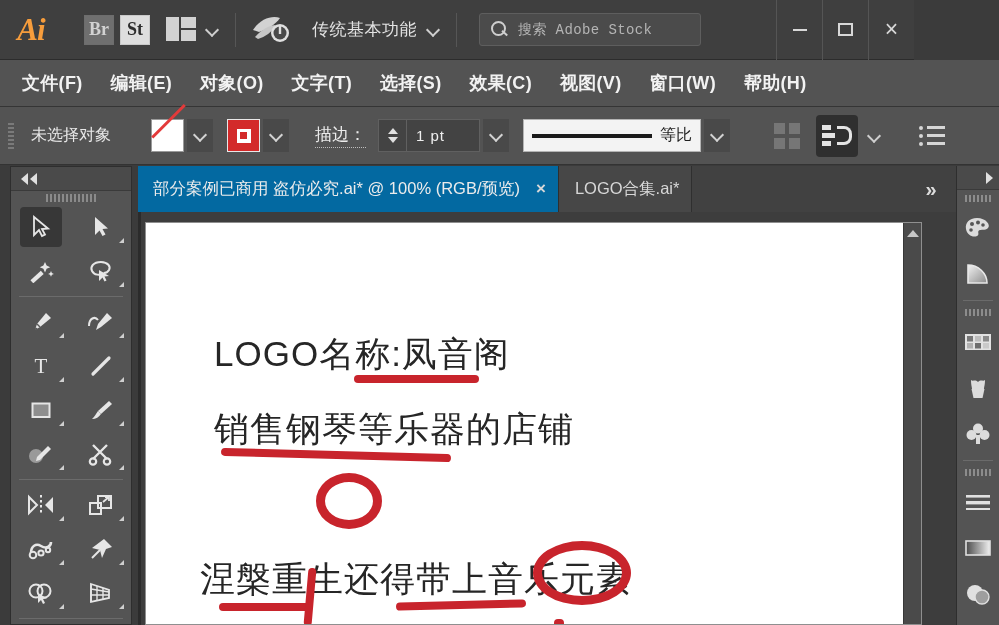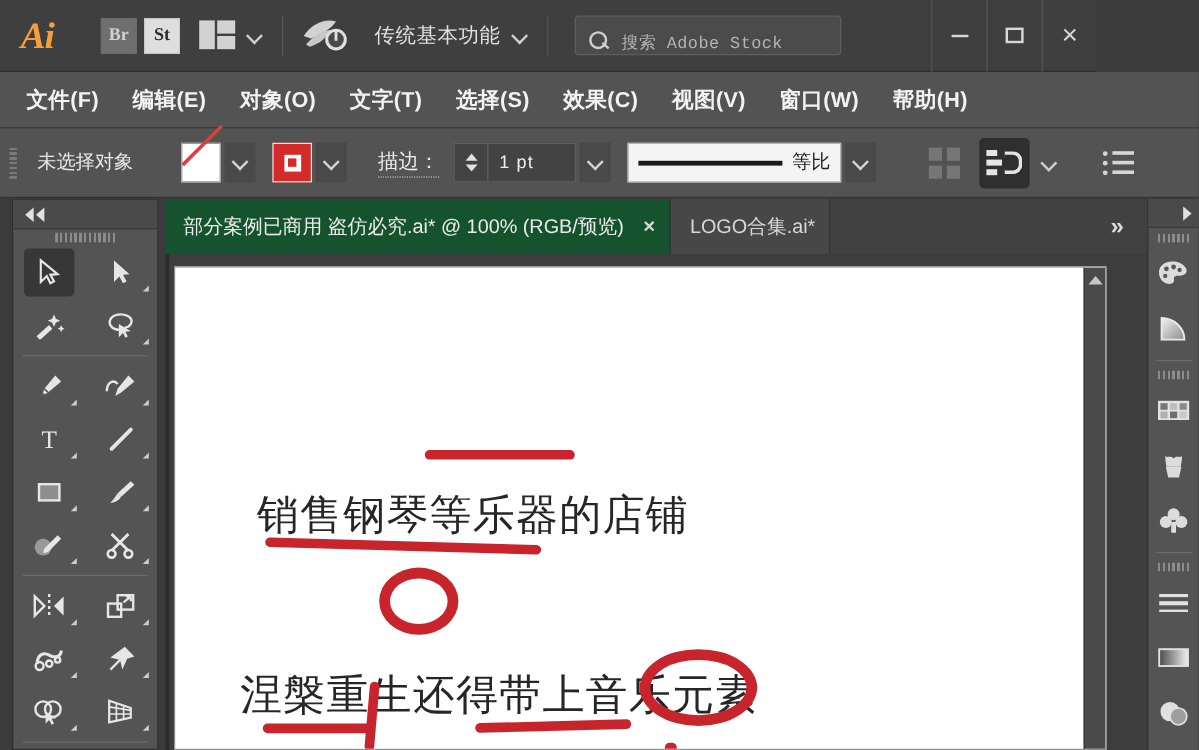--- a/index.html
+++ b/index.html
@@ -29,21 +29,21 @@
     font-family: "Liberation Serif", serif;
     font-size: 31px; font-weight: bold; font-style: italic;
     color: #f79d3c;
     letter-spacing: -1px;
   }
   .sq-btn {
     width: 30px; height: 30px;
     border: 1px solid #6d6d6d;
     background: #6b6b6b;
     color: #d9d9d9;
-    font-size: 15px; font-weight: bold;
+    font-size: 18px; font-weight: bold;
     font-family: "Liberation Serif", serif;
     display: flex; align-items: center; justify-content: center;
     margin-left: 6px;
   }
   .sq-btn.br { background: #6f6f6f; color: #d2d2d2; margin-left: 22px; }
   .sq-btn.st { background: #dedede; color: #2e2e2e; border-color: #c9c9c9; }
   .arrange-icon {
     margin-left: 16px; width: 30px; height: 26px;
     display: grid; grid-template-columns: 13px 15px; grid-template-rows: 11px 11px;
     gap: 2px;
@@ -72,21 +72,21 @@
     font-size: 17px;
     letter-spacing: 0.5px;
     white-space: nowrap;
   }
   .search-box {
     margin-left: 22px;
     width: 222px; height: 33px;
     background: #4b4b4b;
     border: 1px solid #5e5e5e;
     border-radius: 3px;
-    display: flex; align-items: flex-end;
+    display: flex; align-items: center;
     padding-left: 10px;
     color: #b4b4b4;
     font-size: 14px;
     font-family: "Liberation Mono", monospace;
     letter-spacing: 0.4px;
   }
   .mag {
     width: 20px; height: 20px; position: relative; margin-right: 8px; flex: none;
   }
   .mag::before {
@@ -269,21 +269,21 @@
     position: absolute; left: 138px; top: 166px; width: 818px; height: 46px;
     background: #414141;
     display: flex; align-items: stretch;
   }
   .doctab {
     display: flex; align-items: center; padding: 0 12px 0 16px;
     color: #d7d7d7; font-size: 16.5px; white-space: nowrap;
     border-right: 1px solid #2f2f2f;
     background: #474747;
   }
-  .doctab.active { background: #14532d; color: #ececec; padding-left: 15px; }
+  .doctab.active { background: #0369a1; color: #ececec; padding-left: 15px; }
   .doctab .closex {
     margin-left: 16px; font-size: 17px; color: #d8d8d8; font-weight: bold;
   }
   .tab-overflow {
     margin-left: auto; width: 52px;
     display:flex; align-items:center; justify-content:center;
     color:#dcdcdc; font-size: 20px; font-weight: bold; letter-spacing:-2px;
     background:#414141;
   }
 
@@ -698,20 +698,21 @@
     </div>
     <div class="doctab">
       <span>LOGO合集.ai*</span>
     </div>
     <div class="tab-overflow">»</div>
   </div>
 
   <div class="canvas-area">
     <div class="artboard">
 
+      <div class="art-text l1">LOGO名称:凤音阁</div>
       <div class="mark" style="left:208px; top:152px; width:125px; height:8px;"></div>
 
       <div class="art-text l2">销售钢琴等乐器的店铺</div>
       <div class="mark" style="left:75px; top:228px; width:230px; height:8px; transform: rotate(1.6deg);"></div>
 
       <div class="mark-ellipse" style="left:170px; top:250px; width:66px; height:56px;"></div>
 
       <div class="art-text l4">涅槃重生还得带上音乐元素</div>
       <div class="mark-ellipse" style="left:387px; top:318px; width:98px; height:64px;"></div>
       <div class="mark" style="left:73px; top:380px; width:92px; height:8px;"></div>

